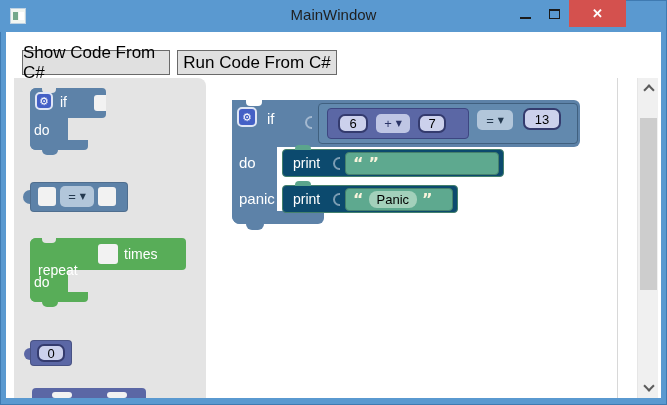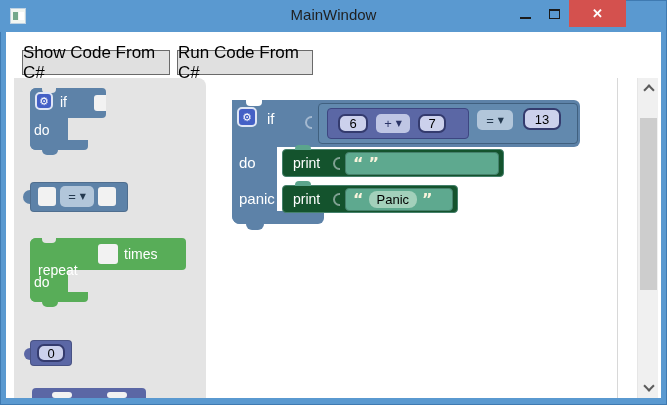--- a/index.html
+++ b/index.html
@@ -55,21 +55,21 @@
           font-family:"DejaVu Sans",sans-serif; }
   .num-field { position:absolute; background:#ccd1ec; border:2px solid #343b6e; border-radius:7px;
                color:#000; font-size:13px; display:flex; align-items:center; justify-content:center; }
   .dd { position:absolute; border-radius:5px; display:flex; align-items:center; justify-content:center;
         gap:4px; font-size:13px; }
   .dd .arr { font-size:8px; font-family:"DejaVu Sans",sans-serif; }
   .dd-purple { background:#bfc6e4; color:#2b3568; }
   .dd-blue { background:#b2c6da; color:#24394f; }
   .cmp { position:absolute; background:#6289ae; border:1px solid #40607f; border-radius:4px; }
   .arith { position:absolute; background:#5b67a5; border:1px solid #3d4681; border-radius:4px; }
-  .print-blk { position:absolute; background:#14532d; border:1px solid #45816c; border-radius:4px; }
+  .print-blk { position:absolute; background:#0c4a6e; border:1px solid #45816c; border-radius:4px; }
   .txt-blk { position:absolute; background:#5ea98f; border:1px solid #45816c; border-radius:4px;
              display:flex; align-items:center; gap:5px; padding:0 7px; }
   .quote { color:#f8f3dc; font-size:16px; font-weight:bold; line-height:1; font-family:"DejaVu Sans",sans-serif; }
   .txt-field { background:#a3d0bb; border-radius:8px; color:#000; font-size:13px; height:17px;
                display:flex; align-items:center; padding:0 8px; white-space:nowrap; }
   .socket-mark { position:absolute; width:7px; height:13px; border:2px solid rgba(235,240,248,0.5);
                  border-right:none; border-radius:7px 0 0 7px; }
 </style>
 </head>
 <body>
@@ -91,21 +91,21 @@
       </div>
       <div class="close-btn">
         <span>✕</span>
       </div>
     </div>
   </div>
 
   <div class="client">
 
     <div class="wbtn" style="left:16px; top:18px; width:148px; height:25px;">Show Code From C#</div>
-    <div class="wbtn" style="left:171px; top:18px; width:136px; height:25px;">Run Code From C#</div>
+    <div class="wbtn" style="left:171px; top:18px; width:160px; height:25px;">Run Code From C#</div>
 
     <div class="flyout">
 
       <div>
         <div class="abs blue" style="left:16px; top:10px; width:38px; height:62px; border-radius:6px 0 0 6px;"></div>
         <div class="abs blue" style="left:16px; top:10px; width:76px; height:30px; border-radius:6px 4px 4px 0;"></div>
         <div class="notch-gray" style="left:28px; top:10px; width:14px; height:5px;"></div>
         <div class="hole" style="left:80px; top:17px; width:12px; height:16px; border-radius:3px 0 0 3px;"></div>
         <div class="gear" style="left:21px; top:14px;">⚙</div>
         <div class="blabel" style="left:46px; top:16px;">if</div>

